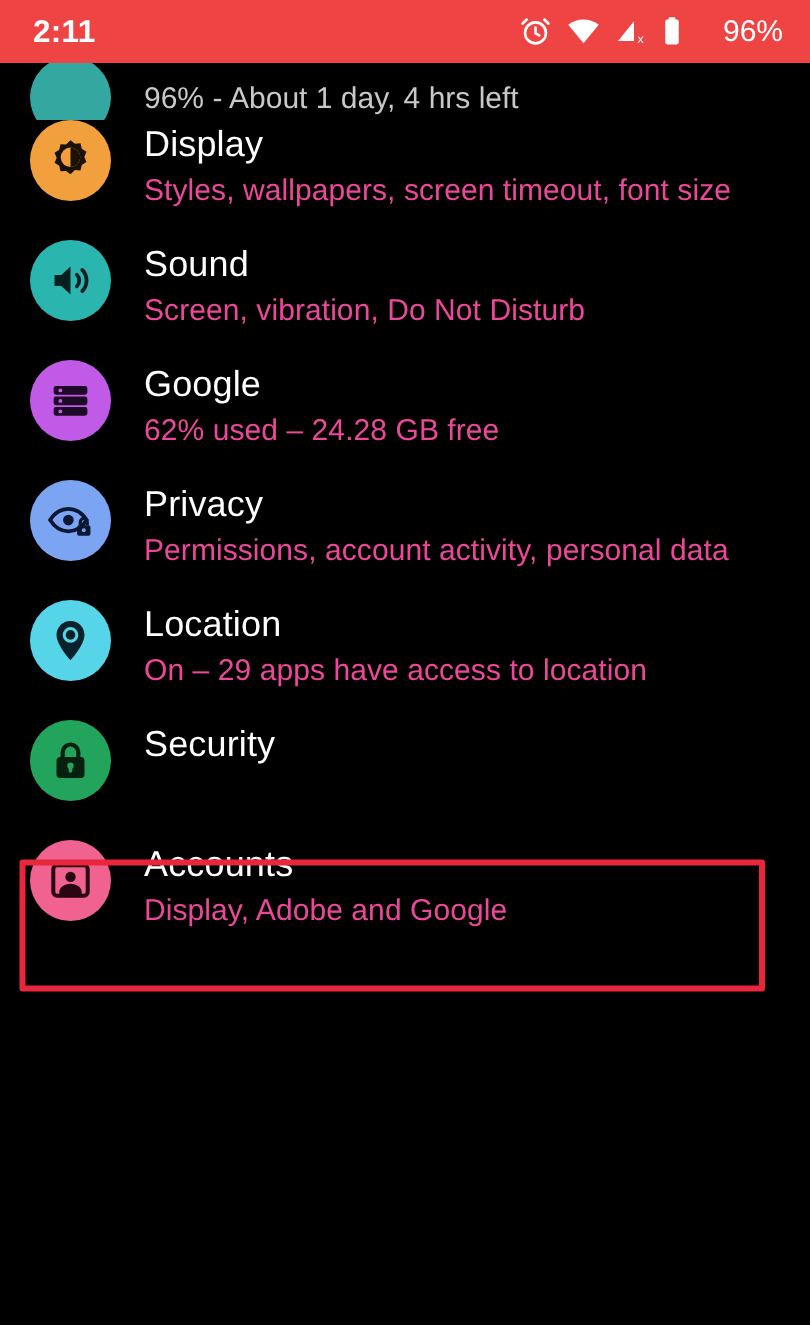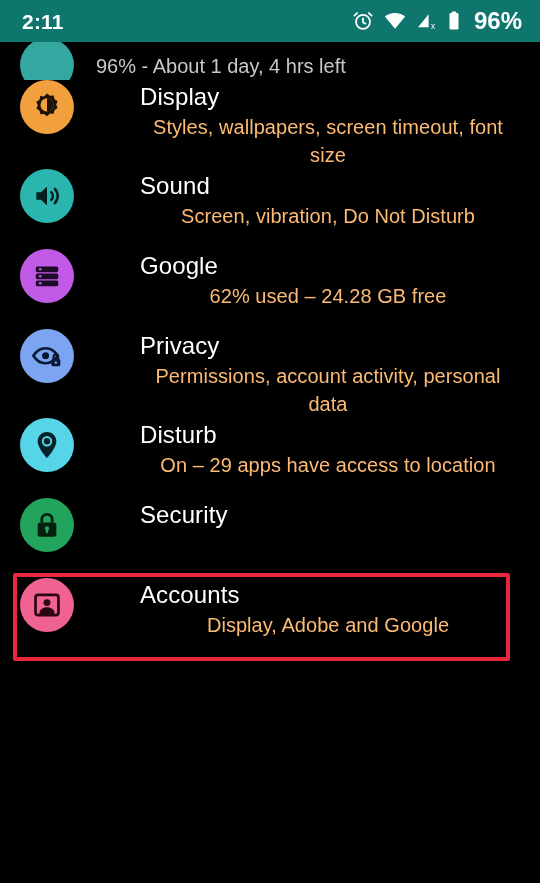--- a/index.html
+++ b/index.html
@@ -28,42 +28,42 @@
   
   .status-bar {
     position: absolute;
     top: 0; left: 0;
     width: 540px;
     height: 42px;
     display: flex;
     align-items: center;
     justify-content: space-between;
     padding: 0 18px 0 22px;
-    background: #0f766e;
+    background: #ef4444;
     z-index: 30;
   }
   .status-clock {
     font-size: 21px;
     font-weight: bold;
     letter-spacing: .2px;
     color: #ffffff;
     line-height: 1;
   }
   .status-icons {
     display: flex;
     align-items: center;
     gap: 9px;
   }
   .status-icons svg { display: block; }
   .battery-pct {
-    font-size: 24px;
-    font-weight: bold;
+    font-size: 20px;
+    font-weight: normal;
     color: #ffffff;
     line-height: 1;
-    margin-left: 4px;
+    margin-left: 18px;
   }
 
   
   .settings-list {
     position: absolute;
     top: 0; left: 0;
     width: 540px;
   }
 
   .row {
@@ -90,36 +90,34 @@
     align-items: center;
     justify-content: center;
     margin-right: 22px;
   }
   .icon-wrap svg { display: block; }
 
   .row-text {
     flex: 1 1 auto;
     padding-top: 2px;
     min-width: 0;
-    margin-left: 44px;
   }
   .row-title {
     font-size: 24px;
     line-height: 30px;
     color: #ffffff;
     font-weight: normal;
     letter-spacing: .1px;
   }
   .row-summary {
     font-size: 20px;
     line-height: 28px;
-    color: #fdba74;
+    color: #ec4899;
     margin-top: 1px;
     letter-spacing: .05px;
-    text-align: center;
   }
 
   
   .partial-inner {
     display: flex;
     align-items: flex-end;
     width: 100%;
   }
   .partial-icon {
     flex: 0 0 auto;
@@ -229,21 +227,21 @@
     </div>
 
     <div class="row">
       <div class="icon-wrap" style="background:#56d4e8">
         <svg width="32" height="32" viewBox="0 0 24 24">
           <path fill="#072329" d="M12 2.2c-3.9 0-7 3.1-7 7 0 5.1 7 12.6 7 12.6s7-7.5 7-12.6c0-3.9-3.1-7-7-7zm0 3.1a3.9 3.9 0 1 1 0 7.8 3.9 3.9 0 0 1 0-7.8z"></path>
           <circle cx="12" cy="9.2" r="2.4" fill="#072329"></circle>
         </svg>
       </div>
       <div class="row-text">
-        <div class="row-title">Disturb</div>
+        <div class="row-title">Location</div>
         <div class="row-summary">On – 29 apps have access to location</div>
       </div>
     </div>
 
     <div class="row">
       <div class="icon-wrap" style="background:#22a45d">
         <svg width="32" height="32" viewBox="0 0 24 24">
           <rect x="5" y="10.2" width="14" height="10.6" rx="1.9" fill="#05200f"></rect>
           <path fill="none" stroke="#05200f" stroke-width="2.1" d="M8.1 10.2V7.9a3.9 3.9 0 0 1 7.8 0v2.3"></path>
           <circle cx="12" cy="14.6" r="1.6" fill="#22a45d"></circle>

